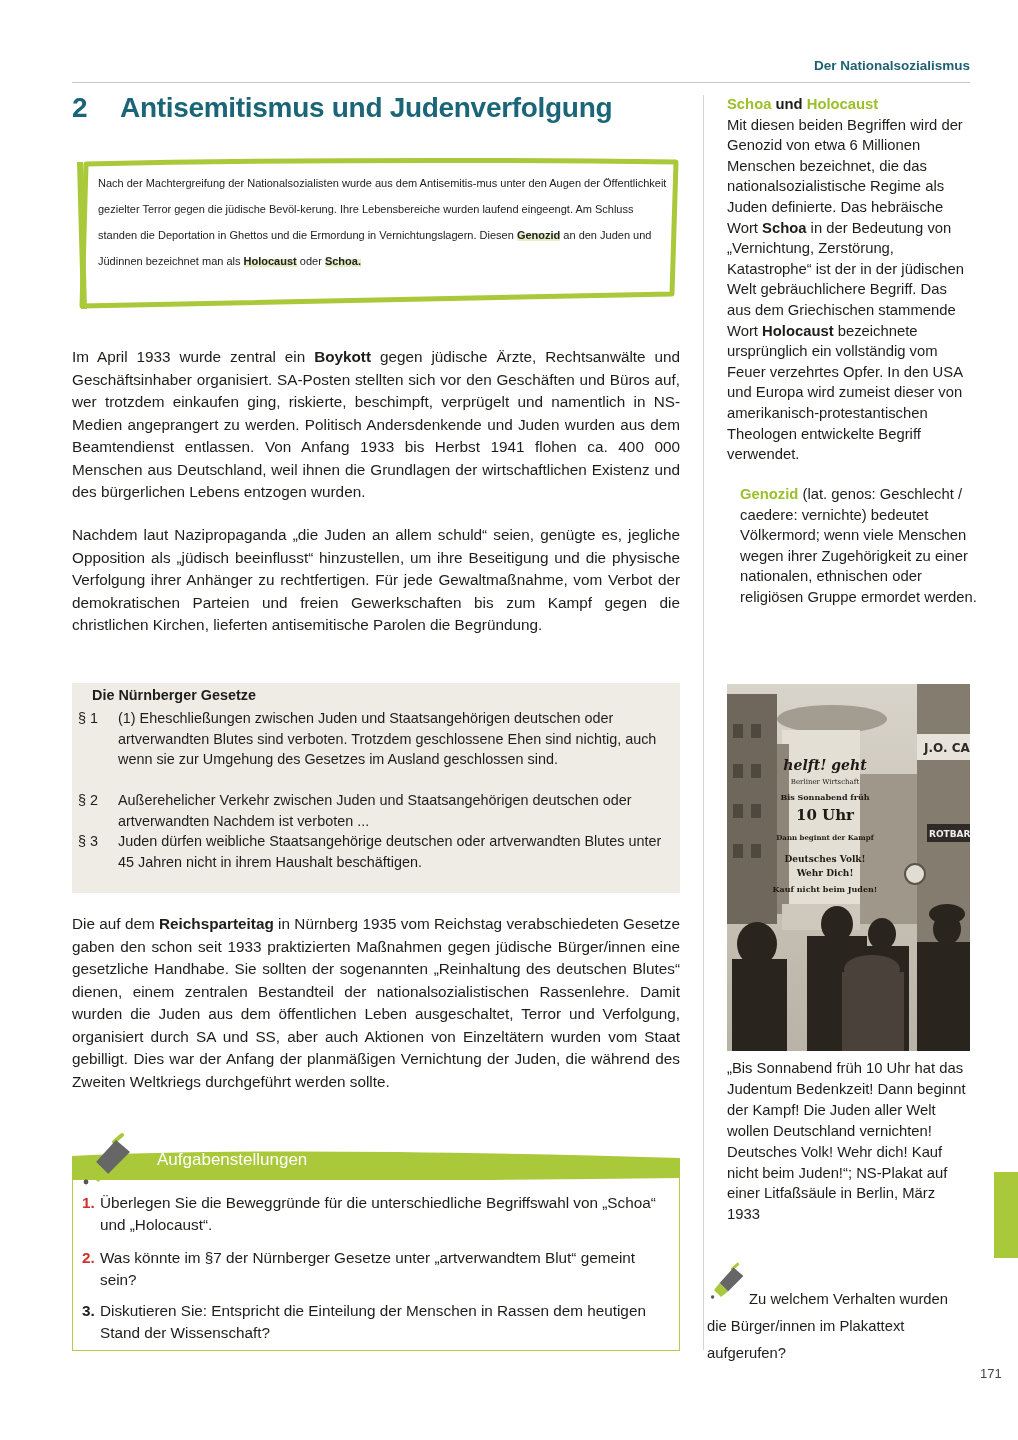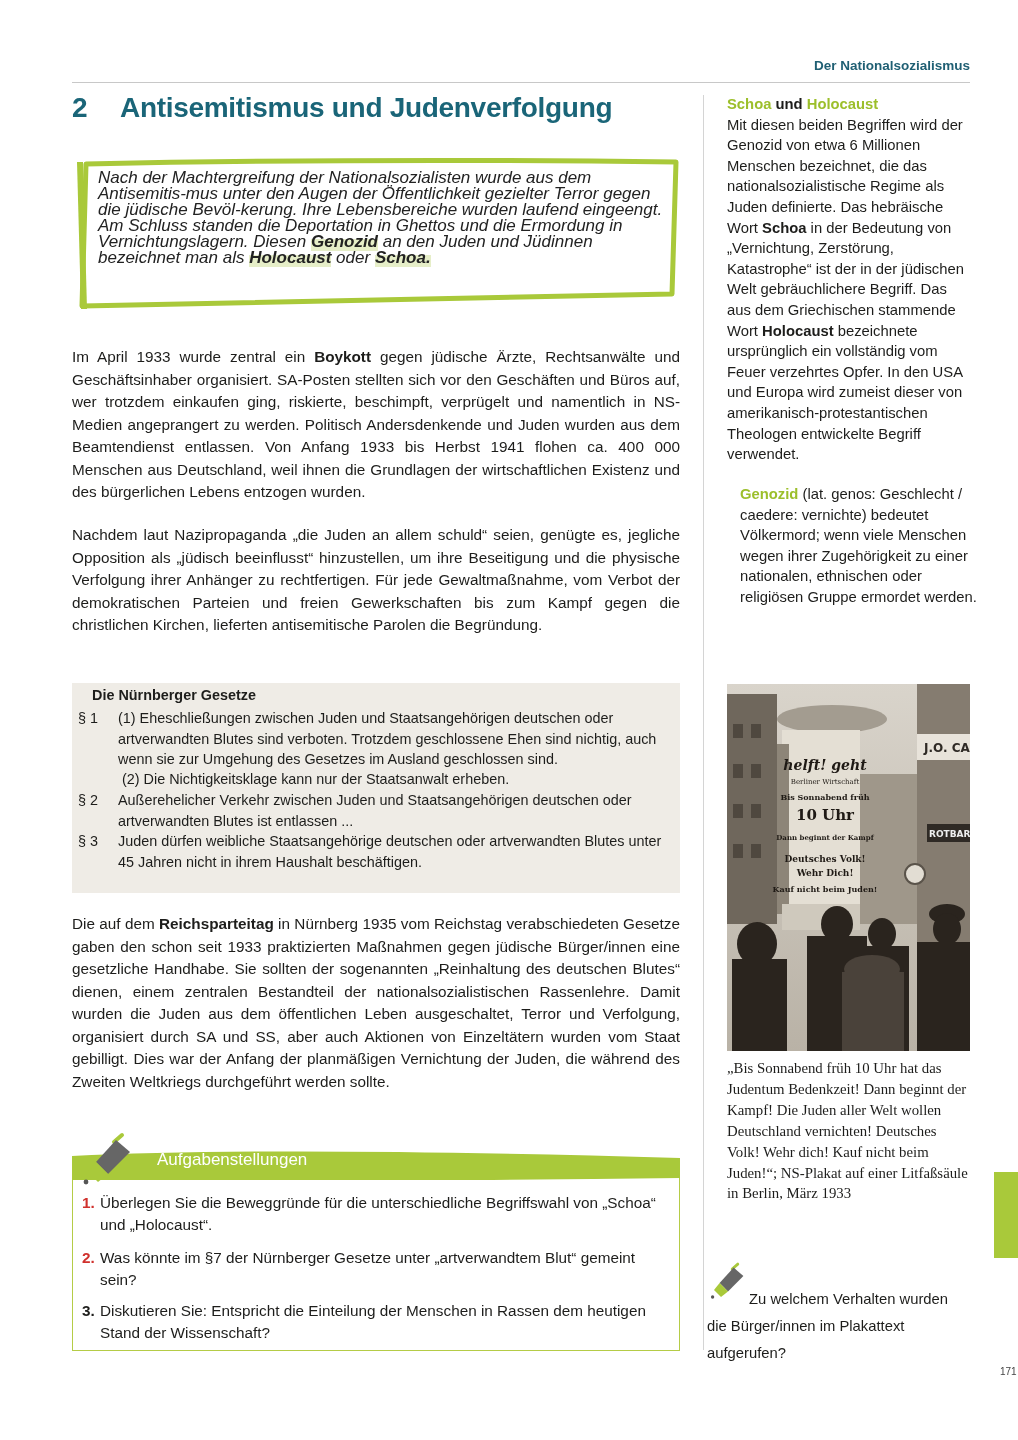--- a/index.html
+++ b/index.html
@@ -8,21 +8,21 @@
   .abs{position:absolute;}
   .running-head{right:48px;top:58px;font-size:13.5px;color:#1f5f73;font-weight:bold;}
   .head-rule{left:72px;top:82px;width:898px;height:1px;background:#c8c8c8;}
   .col-rule{left:703px;top:95px;width:1px;height:1255px;background:#d4d4d4;}
   .chapter-title{left:72px;top:92px;font-size:28px;font-weight:bold;color:#1a6578;letter-spacing:-0.3px;}
   .chapter-title .num{display:inline-block;width:48px;}
 
   
   .intro-box{left:78px;top:158px;width:594px;height:148px;}
   .intro-box svg{position:absolute;left:-6px;top:-4px;}
-  .intro-text{position:absolute;left:20px;top:12px;width:570px;font-style:italic;font-size:17px;line-height:16px;color:#222;}
+  .intro-text{position:absolute;left:20px;top:12px;width:570px;font-size:11px;line-height:26px;color:#222;}
   .intro-text b{font-weight:bold;background:linear-gradient(transparent 35%,#e6eec8 35%);}
 
   .body-text{left:72px;width:608px;font-size:15.3px;line-height:22.5px;text-align:justify;color:#1d1d1b;}
   .body-text b{font-weight:bold;}
 
   
   .source-box{left:72px;top:683px;width:608px;height:210px;background:#efece6;}
   .source-title{position:absolute;left:20px;top:4px;font-weight:bold;font-size:14.4px;}
   .law{position:absolute;left:6px;font-size:14.4px;line-height:20.6px;}
   .law .sym{position:absolute;left:0;top:0;width:38px;}
@@ -36,27 +36,27 @@
   .tasks-title{position:absolute;left:85px;top:10px;font-size:17px;font-weight:normal;color:#ffffff;}
   .pen-icon{position:absolute;left:6px;top:-8px;}
   .task{position:absolute;left:10px;width:580px;font-size:15.3px;line-height:22.3px;}
   .task .n{position:absolute;left:0;top:0;font-weight:bold;}
   .task .t{padding-left:18px;display:block;}
 
   
   .side-block{left:727px;width:245px;font-size:14.8px;line-height:20.6px;color:#1d1d1b;}
   .green-term{color:#9cbf2b;font-weight:bold;}
   .photo{left:727px;top:684px;width:243px;height:367px;overflow:hidden;}
-  .caption{left:727px;top:1058px;width:245px;font-size:14.8px;line-height:20.9px;font-family:Liberation Serif, serif;}
+  .caption{left:727px;top:1058px;width:245px;font-size:14.8px;line-height:20.9px;}
   .side-task{left:707px;top:1262px;width:245px;font-size:14.8px;line-height:27px;}
   .side-task .pen-icon{position:absolute;left:0;top:0;}
   .side-task .q{padding-top:24px;}
   .side-task .q .indent{display:inline-block;width:42px;}
   .thumb-tab{left:994px;top:1172px;width:24px;height:86px;background:#a9c93a;}
-  .page-number{left:1000px;top:1366px;font-size:10px;color:#444;}
+  .page-number{left:980px;top:1366px;font-size:13px;color:#444;}
 </style>
 </head>
 <body>
 
 <div class="abs running-head">Der Nationalsozialismus</div>
 <div class="abs head-rule"></div>
 <div class="abs col-rule"></div>
 
 <div class="abs chapter-title">
   <span class="num">2</span><span>Antisemitismus und Judenverfolgung</span>
@@ -73,27 +73,23 @@
 <div class="abs body-text" style="top:346px;"><span>Im April 1933 wurde zentral ein </span><b>Boykott</b><span> gegen jüdische Ärzte, Rechtsanwälte und Geschäftsinhaber organisiert. SA-Posten stellten sich vor den Geschäften und Büros auf, wer trotzdem einkaufen ging, riskierte, beschimpft, verprügelt und namentlich in NS-Medien angeprangert zu werden. Politisch Andersdenkende und Juden wurden aus dem Beamtendienst entlassen. Von Anfang 1933 bis Herbst 1941 flohen ca. 400 000 Menschen aus Deutschland, weil ihnen die Grundlagen der wirtschaftlichen Existenz und des bürgerlichen Lebens entzogen wurden.</span></div>
 
 <div class="abs body-text" style="top:524px;">Nachdem laut Nazipropaganda „die Juden an allem schuld“ seien, genügte es, jegliche Opposition als „jüdisch beeinflusst“ hinzustellen, um ihre Beseitigung und die physische Verfolgung ihrer Anhänger zu rechtfertigen. Für jede Gewaltmaßnahme, vom Verbot der demokratischen Parteien und freien Gewerkschaften bis zum Kampf gegen die christlichen Kirchen, lieferten antisemitische Parolen die Begründung.</div>
 
 <div class="abs source-box">
   <div class="source-title">Die Nürnberger Gesetze</div>
   <div class="law" style="top:25px;width:600px;height:62px;">
     <span class="sym">§ 1</span>
       <span class="txt">(1) Eheschließungen zwischen Juden und Staatsangehörigen deutschen oder artverwandten Blutes sind verboten. Trotzdem geschlossene Ehen sind nichtig, auch wenn sie zur Umgehung des Gesetzes im Ausland geschlossen sind.</span>
   </div>
-  <div class="law" style="top:86px;width:600px;height:21px;">
-    <span class="sym"></span>
-      <span class="txt" style="left:44px;">(2) Die Nichtigkeitsklage kann nur der Staatsanwalt erheben.</span>
-  </div>
   <div class="law" style="top:107px;width:600px;height:42px;">
     <span class="sym">§ 2</span>
-      <span class="txt">Außerehelicher Verkehr zwischen Juden und Staatsangehörigen deutschen oder artverwandten Blutes ist entlassen ...</span>
+      <span class="txt">Außerehelicher Verkehr zwischen Juden und Staatsangehörigen deutschen oder artverwandten Nachdem ist verboten ...</span>
   </div>
   <div class="law" style="top:148px;width:600px;height:42px;">
     <span class="sym">§ 3</span>
       <span class="txt">Juden dürfen weibliche Staatsangehörige deutschen oder artverwandten Blutes unter 45 Jahren nicht in ihrem Haushalt beschäftigen.</span>
   </div>
 </div>
 
 <div class="abs body-text" style="top:913px;"><span>Die auf dem </span><b>Reichsparteitag</b><span> in Nürnberg 1935 vom Reichstag verabschiedeten Gesetze gaben den schon seit 1933 praktizierten Maßnahmen gegen jüdische Bürger/innen eine gesetzliche Handhabe. Sie sollten der sogenannten „Reinhaltung des deutschen Blutes“ dienen, einem zentralen Bestandteil der nationalsozialistischen Rassenlehre. Damit wurden die Juden aus dem öffentlichen Leben ausgeschaltet, Terror und Verfolgung, organisiert durch SA und SS, aber auch Aktionen von Einzeltätern wurden vom Staat gebilligt. Dies war der Anfang der planmäßigen Vernichtung der Juden, die während des Zweiten Weltkriegs durchgeführt werden sollte.</span></div>
 
 <div class="abs tasks-box">

